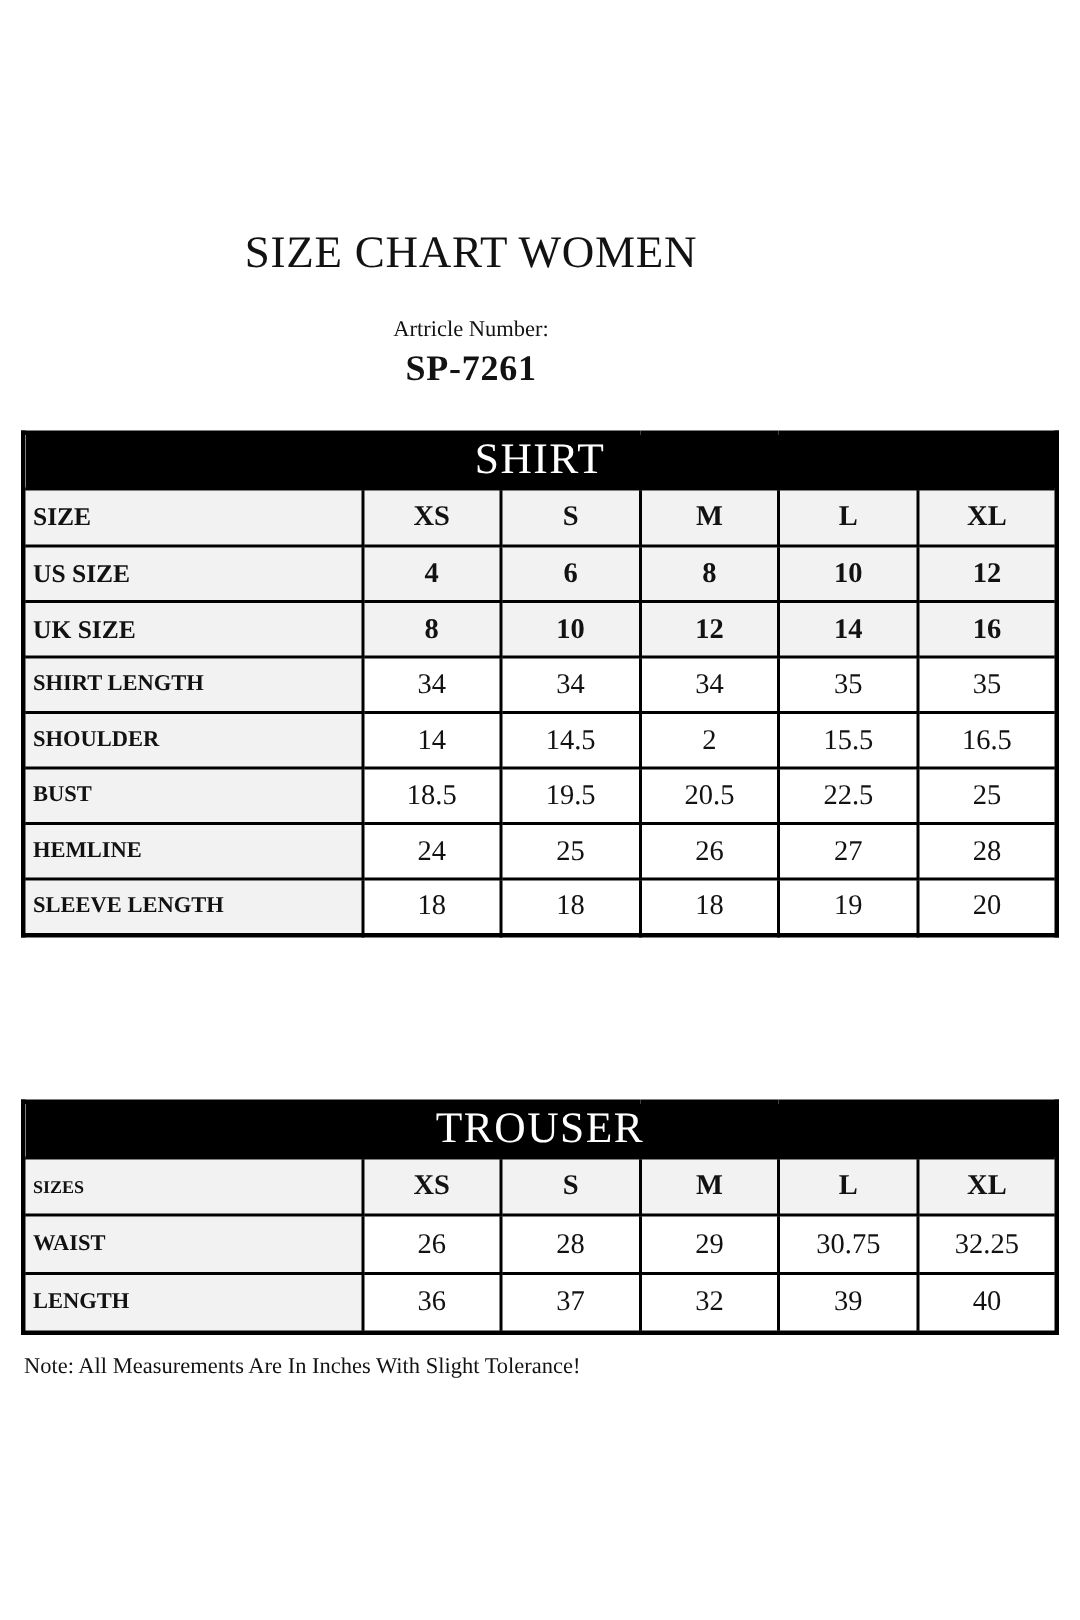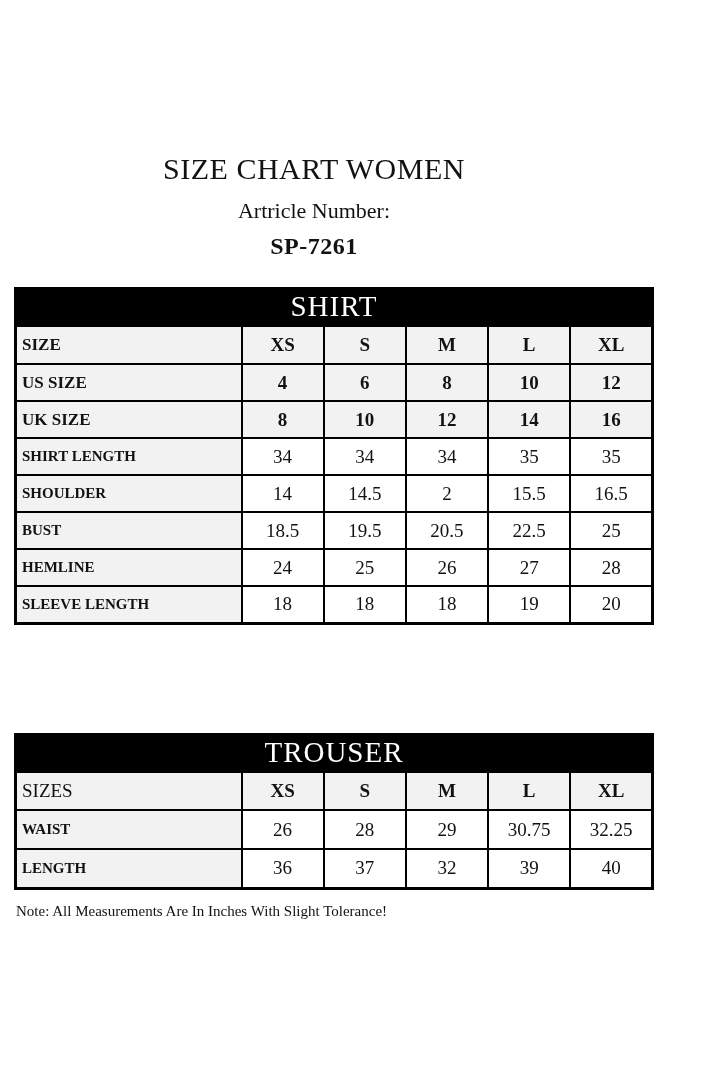--- a/index.html
+++ b/index.html
@@ -8,25 +8,25 @@
   body {
     width: 720px; height: 1080px;
     position: relative;
     font-family: "Liberation Serif", serif;
     color: var(--text, #121212);
     background: var(--page_bg, #ffffff);
     overflow: hidden;
   }
   .centered-line { position: absolute; left: 0; width: 628px; text-align: center; white-space: nowrap; }
   .doc-title { top: 152px; font-size: 30px; letter-spacing: 0.5px; font-weight: 400; }
-  .article-label { top: 198px; font-size: 22px; text-align: center; }
+  .article-label { top: 212px; font-size: 15px; text-align: center; }
   .article-number { top: 233px; font-size: 24px; font-weight: 700; letter-spacing: 0.5px; }
 
   table.size-table {
-    position: absolute; left: 14px; width: 640px;
+    position: absolute; left: 14px; width: 692px;
     border-collapse: collapse; table-layout: fixed;
     border: 3px solid var(--border, #000);
   }
   #shirt-table { top: 287px; }
   #trouser-table { top: 733px; }
   col.c-label { width: 226px; }
 
   .size-table td { border: 2px solid var(--border, #000); overflow: hidden; }
 
   tr.band td {
@@ -39,21 +39,21 @@
 
   td.lbl {
     background: var(--cell_label_bg, #f2f2f2);
     text-align: left; padding-left: 5px; vertical-align: middle;
   }
   td.val { text-align: center; vertical-align: middle; background: var(--cell_value_bg, #ffffff); }
 
   tr.hdr td { height: 38px; background: var(--cell_label_bg, #f2f2f2); }
   tr.hdr td.val { background: var(--cell_label_bg, #f2f2f2); }
   td.hdr-label-bold { font-weight: 700; font-size: 17px; }
-  td.hdr-label-reg  { font-weight: 400; font-size: 19px; }
+  td.hdr-label-reg  { font-weight: 700; font-size: 12px; }
   td.size-col { font-weight: 700; font-size: 19px; }
 
   tr.bold-row td { height: 37px; background: var(--cell_label_bg, #f2f2f2); }
   tr.bold-row td.lbl { font-weight: 700; font-size: 17px; }
   tr.bold-row td.val { font-weight: 700; font-size: 19px; background: var(--cell_label_bg, #f2f2f2); }
 
   tr.data-row td { height: 37px; }
   tr.data-row td.lbl { font-size: 15px; font-weight: 700; }
   tr.data-row td.val { font-size: 19px; font-weight: 400; }
 

